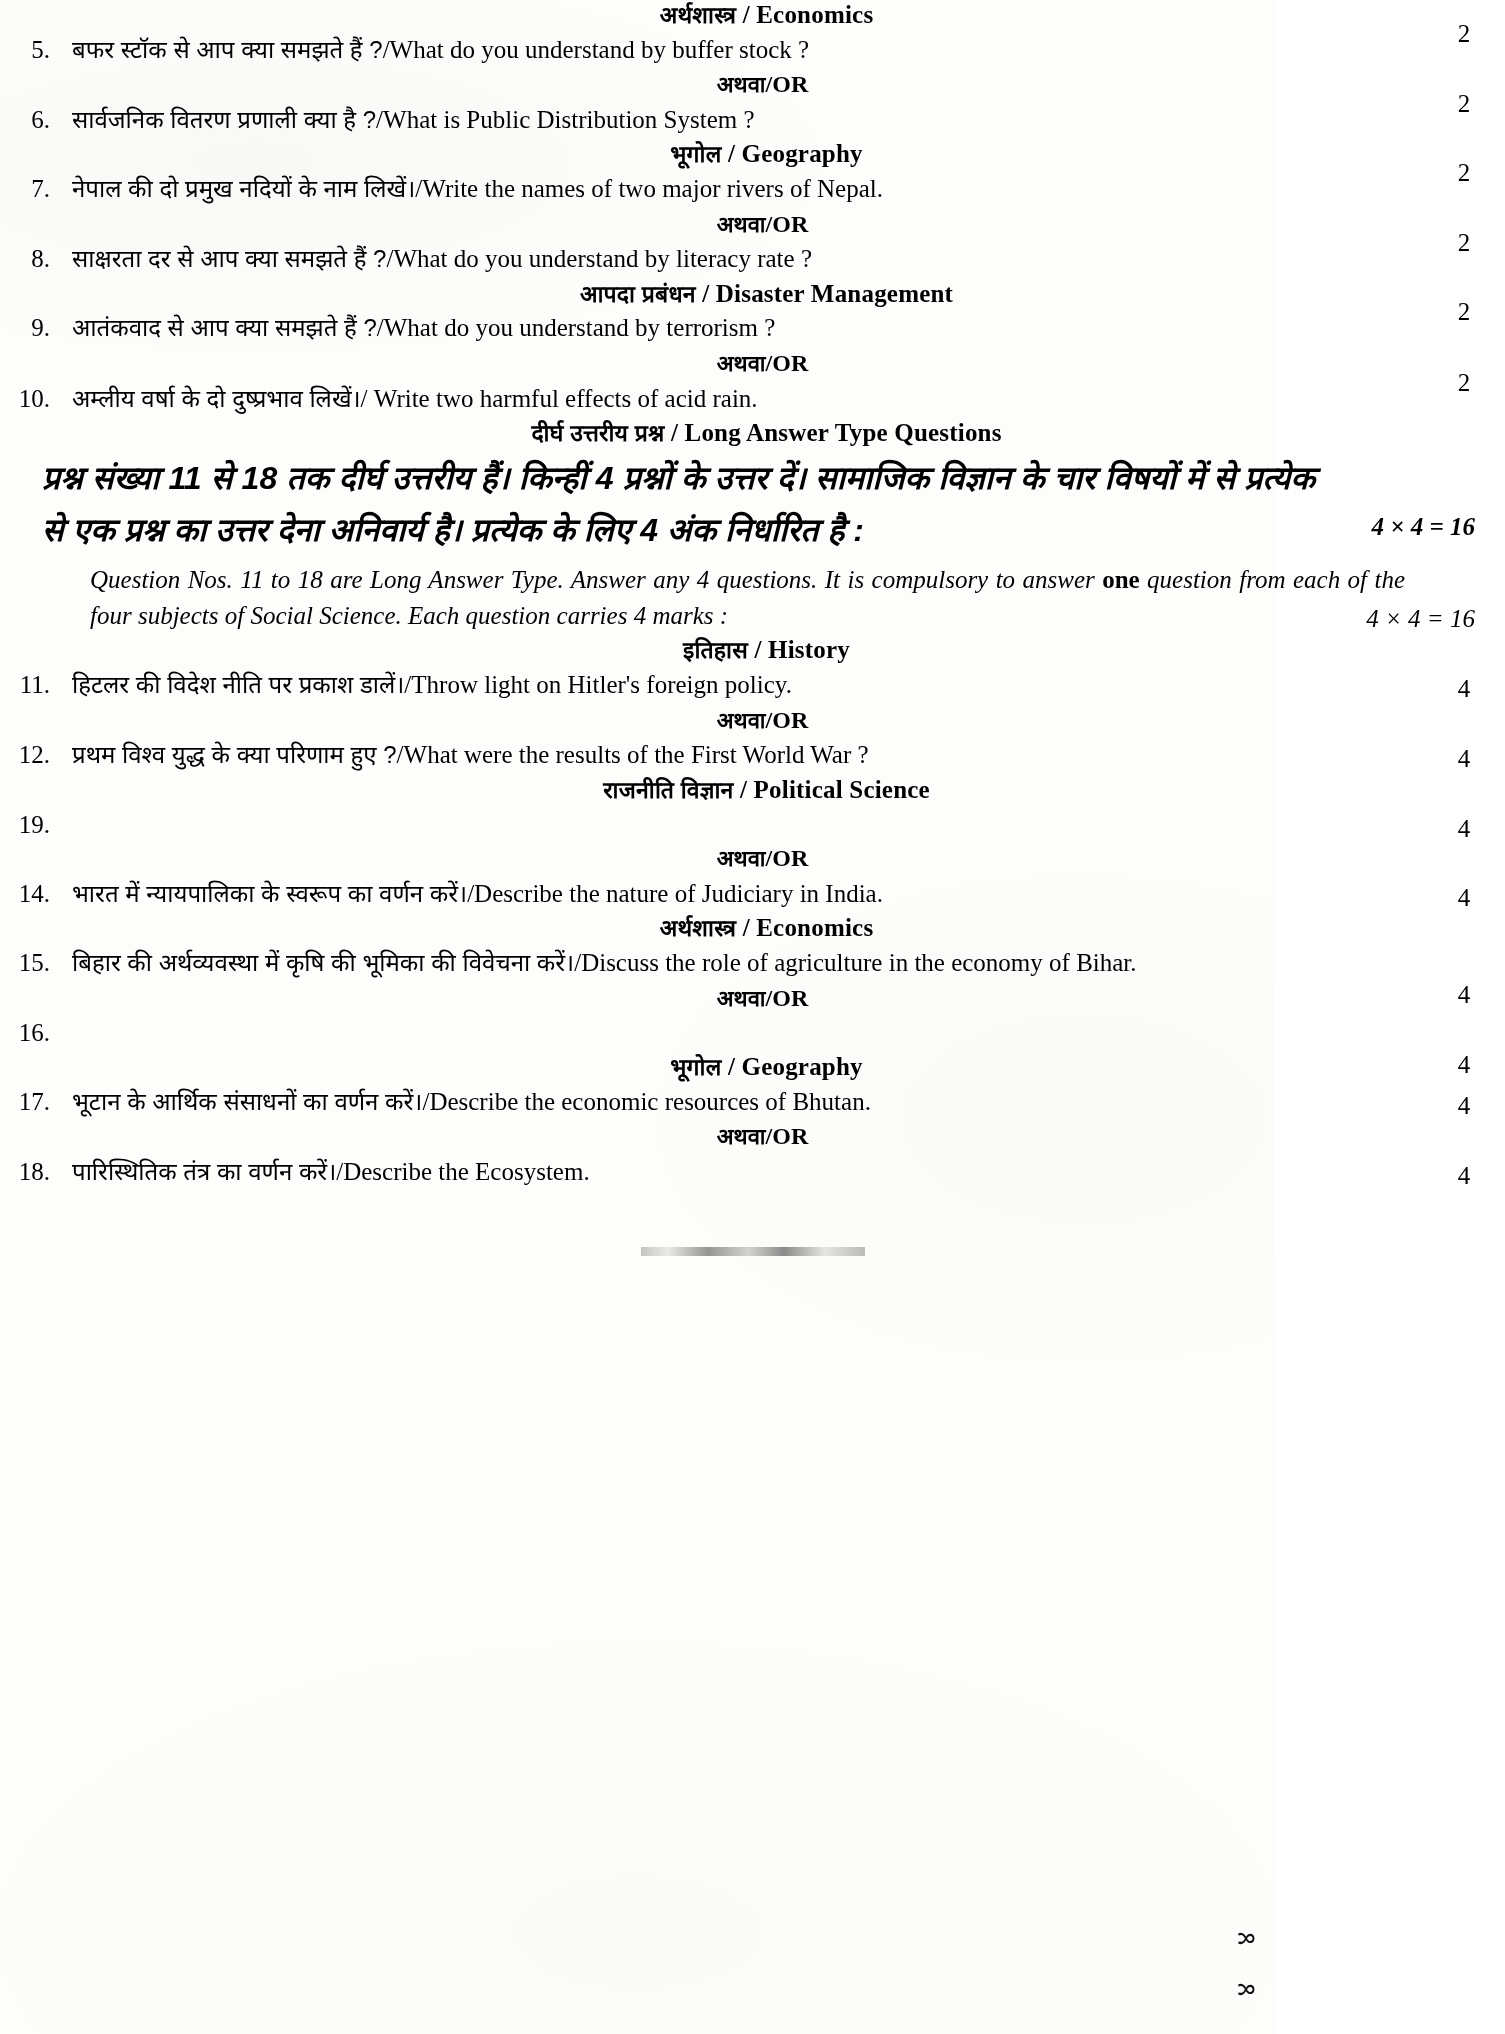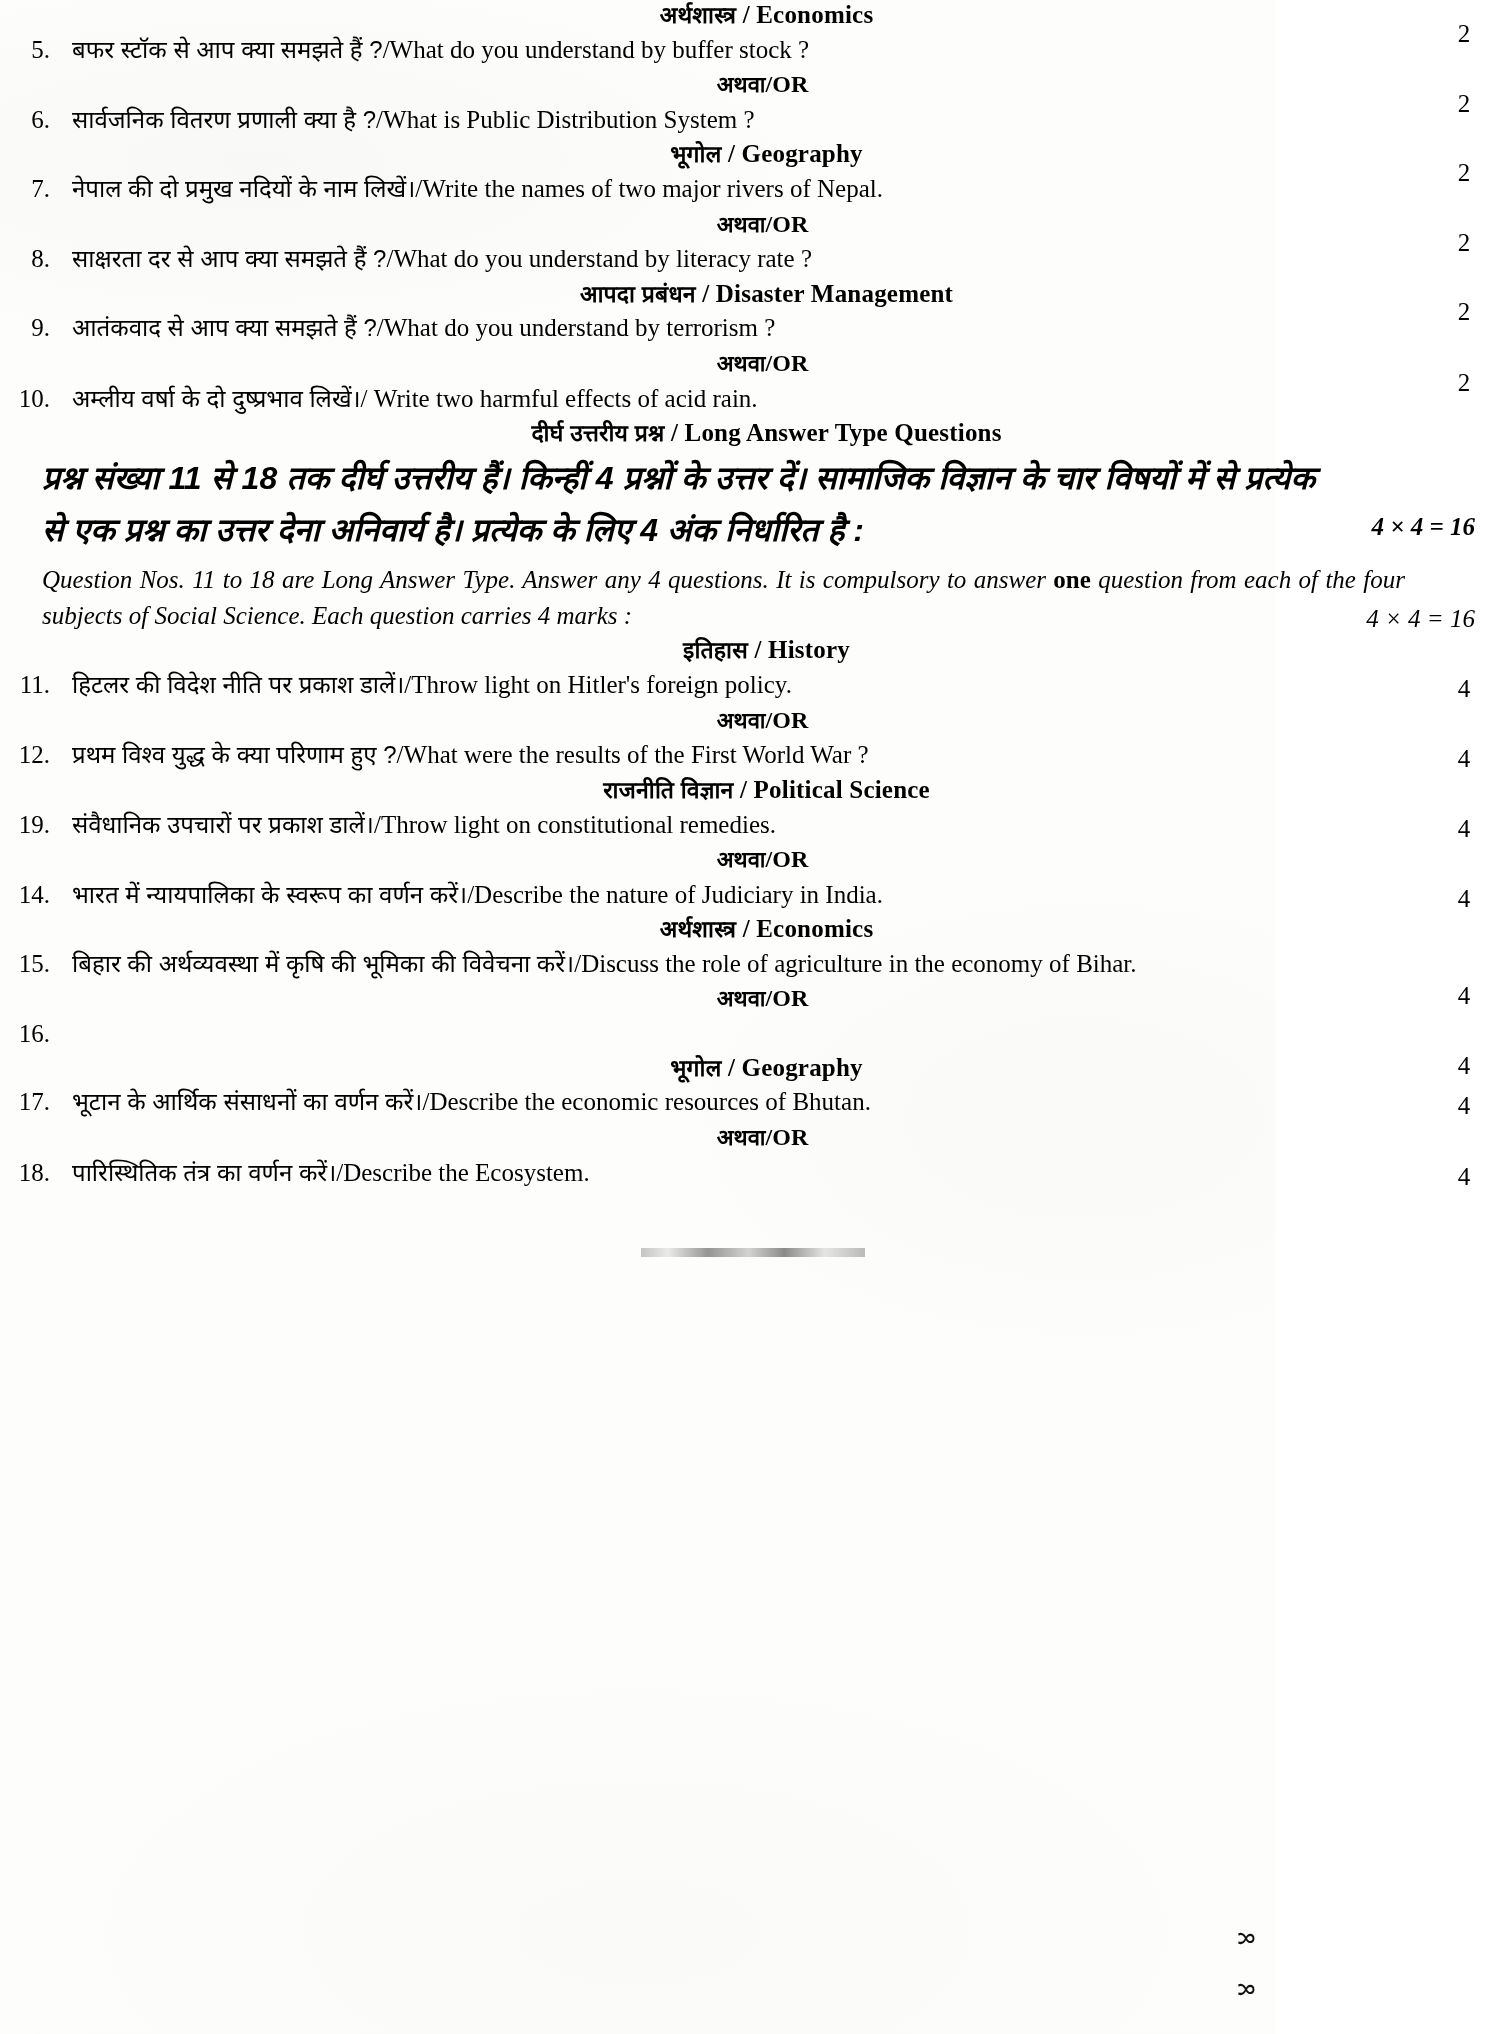--- a/index.html
+++ b/index.html
@@ -125,20 +125,21 @@
     text-align: justify;
   }
   .instr-en {
     font-family: "Liberation Serif", "DejaVu Serif", serif;
     font-style: italic;
     font-size: 25px;
     line-height: 1.42;
     padding-right: 100px;
     text-align: justify;
     margin-top: 6px;
+    margin-left: 48px;
   }
   .instr-mark-hi {
     position: absolute;
     right: 30px;
     top: 64px;
     font-weight: bold;
     font-style: italic;
     font-size: 25px;
   }
   .instr-mark-en {
@@ -242,21 +243,20 @@
       </div>
       <div class="or-line"><span class="hi">अथवा</span><span>/</span><span>OR</span></div>
       <div class="q-row">
         <div class="q-num">12.</div>
         <div class="q-body"><span class="hi">प्रथम विश्व युद्ध के क्या परिणाम हुए ?</span><span>/</span><span>What were the results of the First World War ?</span></div>
         <div class="q-marks" style="top: 6px;">4</div>
       </div>
       <div class="subject-head"><span class="hi">राजनीति विज्ञान</span><span> / </span><span>Political Science</span></div>
       <div class="q-row">
         <div class="q-num">19.</div>
-        <div class="q-body"><span class="hi">संवैधानिक उपचारों पर प्रकाश डालें।</span><span>/</span><span>Throw light on constitutional remedies.</span></div>
         <div class="q-marks" style="top: 6px;">4</div>
       </div>
       <div class="or-line"><span class="hi">अथवा</span><span>/</span><span>OR</span></div>
       <div class="q-row">
         <div class="q-num">14.</div>
         <div class="q-body"><span class="hi">भारत में न्यायपालिका के स्वरूप का वर्णन करें।</span><span>/</span><span>Describe the nature of Judiciary in India.</span></div>
         <div class="q-marks" style="top: 6px;">4</div>
       </div>
       <div class="subject-head"><span class="hi">अर्थशास्त्र</span><span> / </span><span>Economics</span></div>
       <div class="q-row">

